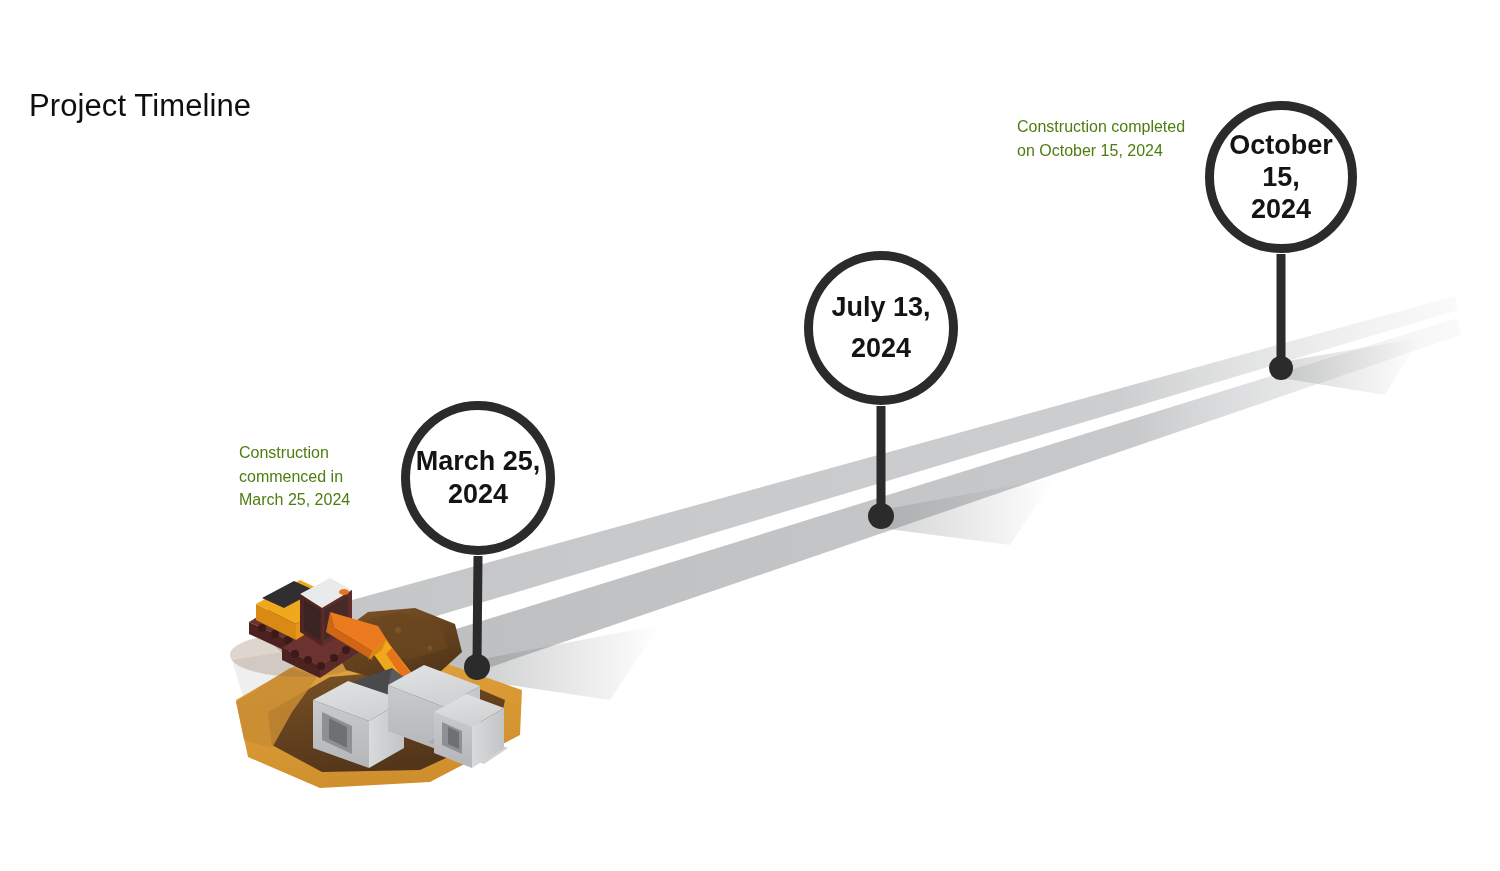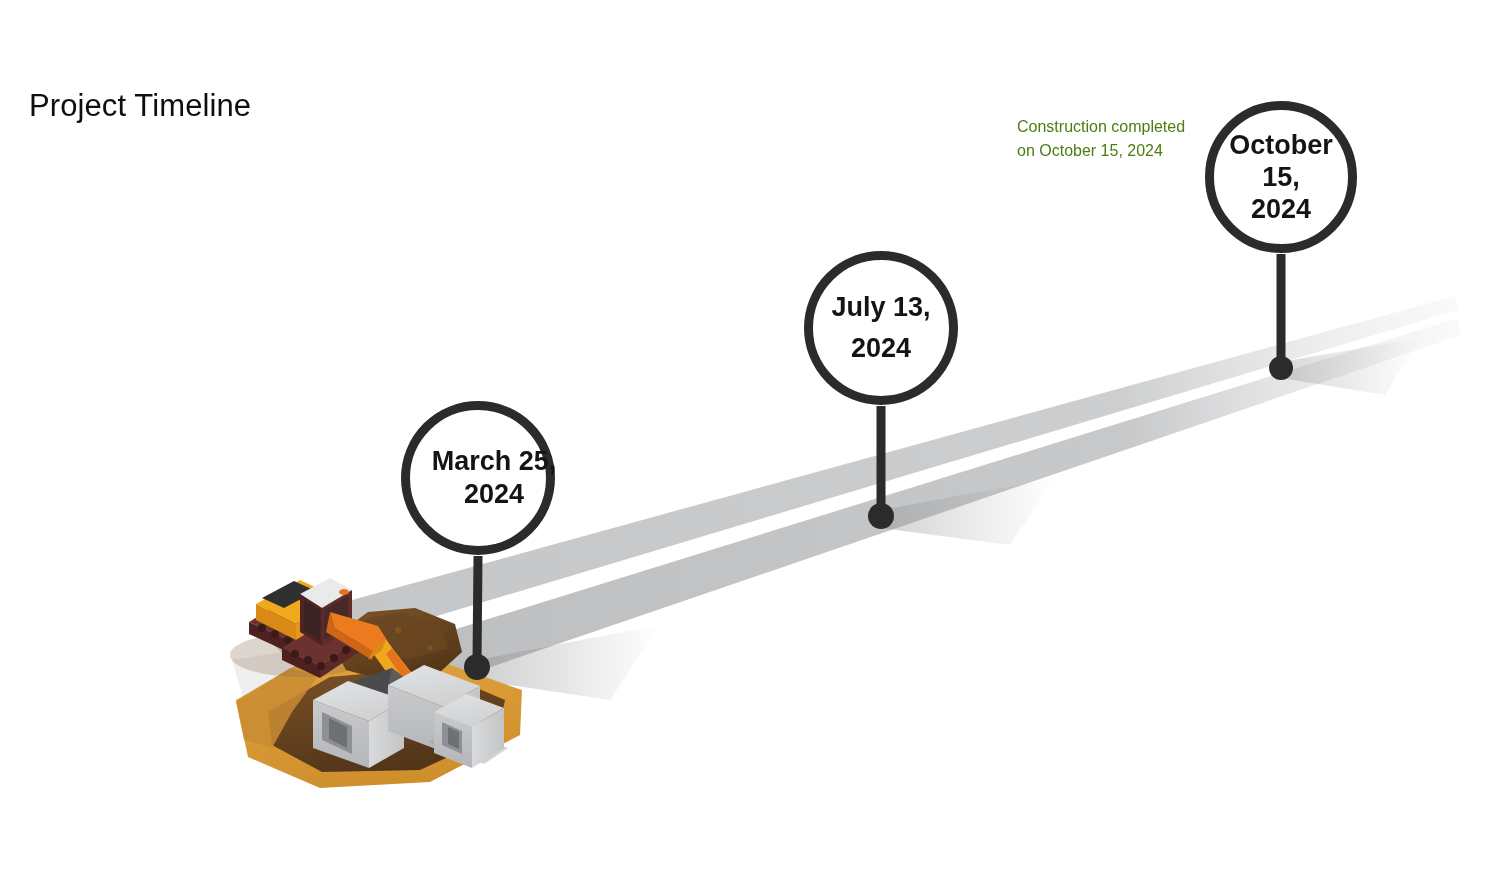--- a/index.html
+++ b/index.html
@@ -59,21 +59,21 @@
     position: absolute;
     text-align: center;
     font-weight: 700;
     color: #141414;
     white-space: pre-line;
     display: flex;
     align-items: center;
     justify-content: center;
   }
   #pin-label-0 {
-    left: 417px; top: 401px; width: 154px; height: 154px;
+    left: 401px; top: 401px; width: 154px; height: 154px;
     font-size: 27px; line-height: 33px;
   }
   #pin-label-1 {
     left: 804px; top: 251px; width: 154px; height: 154px;
     font-size: 27px; line-height: 41px;
   }
   #pin-label-2 {
     left: 1204px; top: 100px; width: 154px; height: 154px;
     font-size: 27px; line-height: 32px;
   }
@@ -244,20 +244,23 @@
 
     <g>
       <line x1="1281" y1="254" x2="1281" y2="364" stroke="#2b2b2b" stroke-width="9" stroke-linecap="butt"></line>
       <circle cx="1281" cy="177" r="71.5" fill="#ffffff" stroke="#2b2b2b" stroke-width="9"></circle>
       <circle cx="1281" cy="368" r="12" fill="#2b2b2b"></circle>
     </g>
   </svg>
 
   <div class="page-title">Project Timeline</div>
 
+  <div class="annot" id="annot-0">Construction
+commenced in
+March 25, 2024</div>
 
 
   <div class="annot" id="annot-2">Construction completed
 on October 15, 2024</div>
 
   <div class="pin-label" id="pin-label-0">March 25,
 2024</div>
 
   <div class="pin-label" id="pin-label-1">July 13,
 2024</div>

